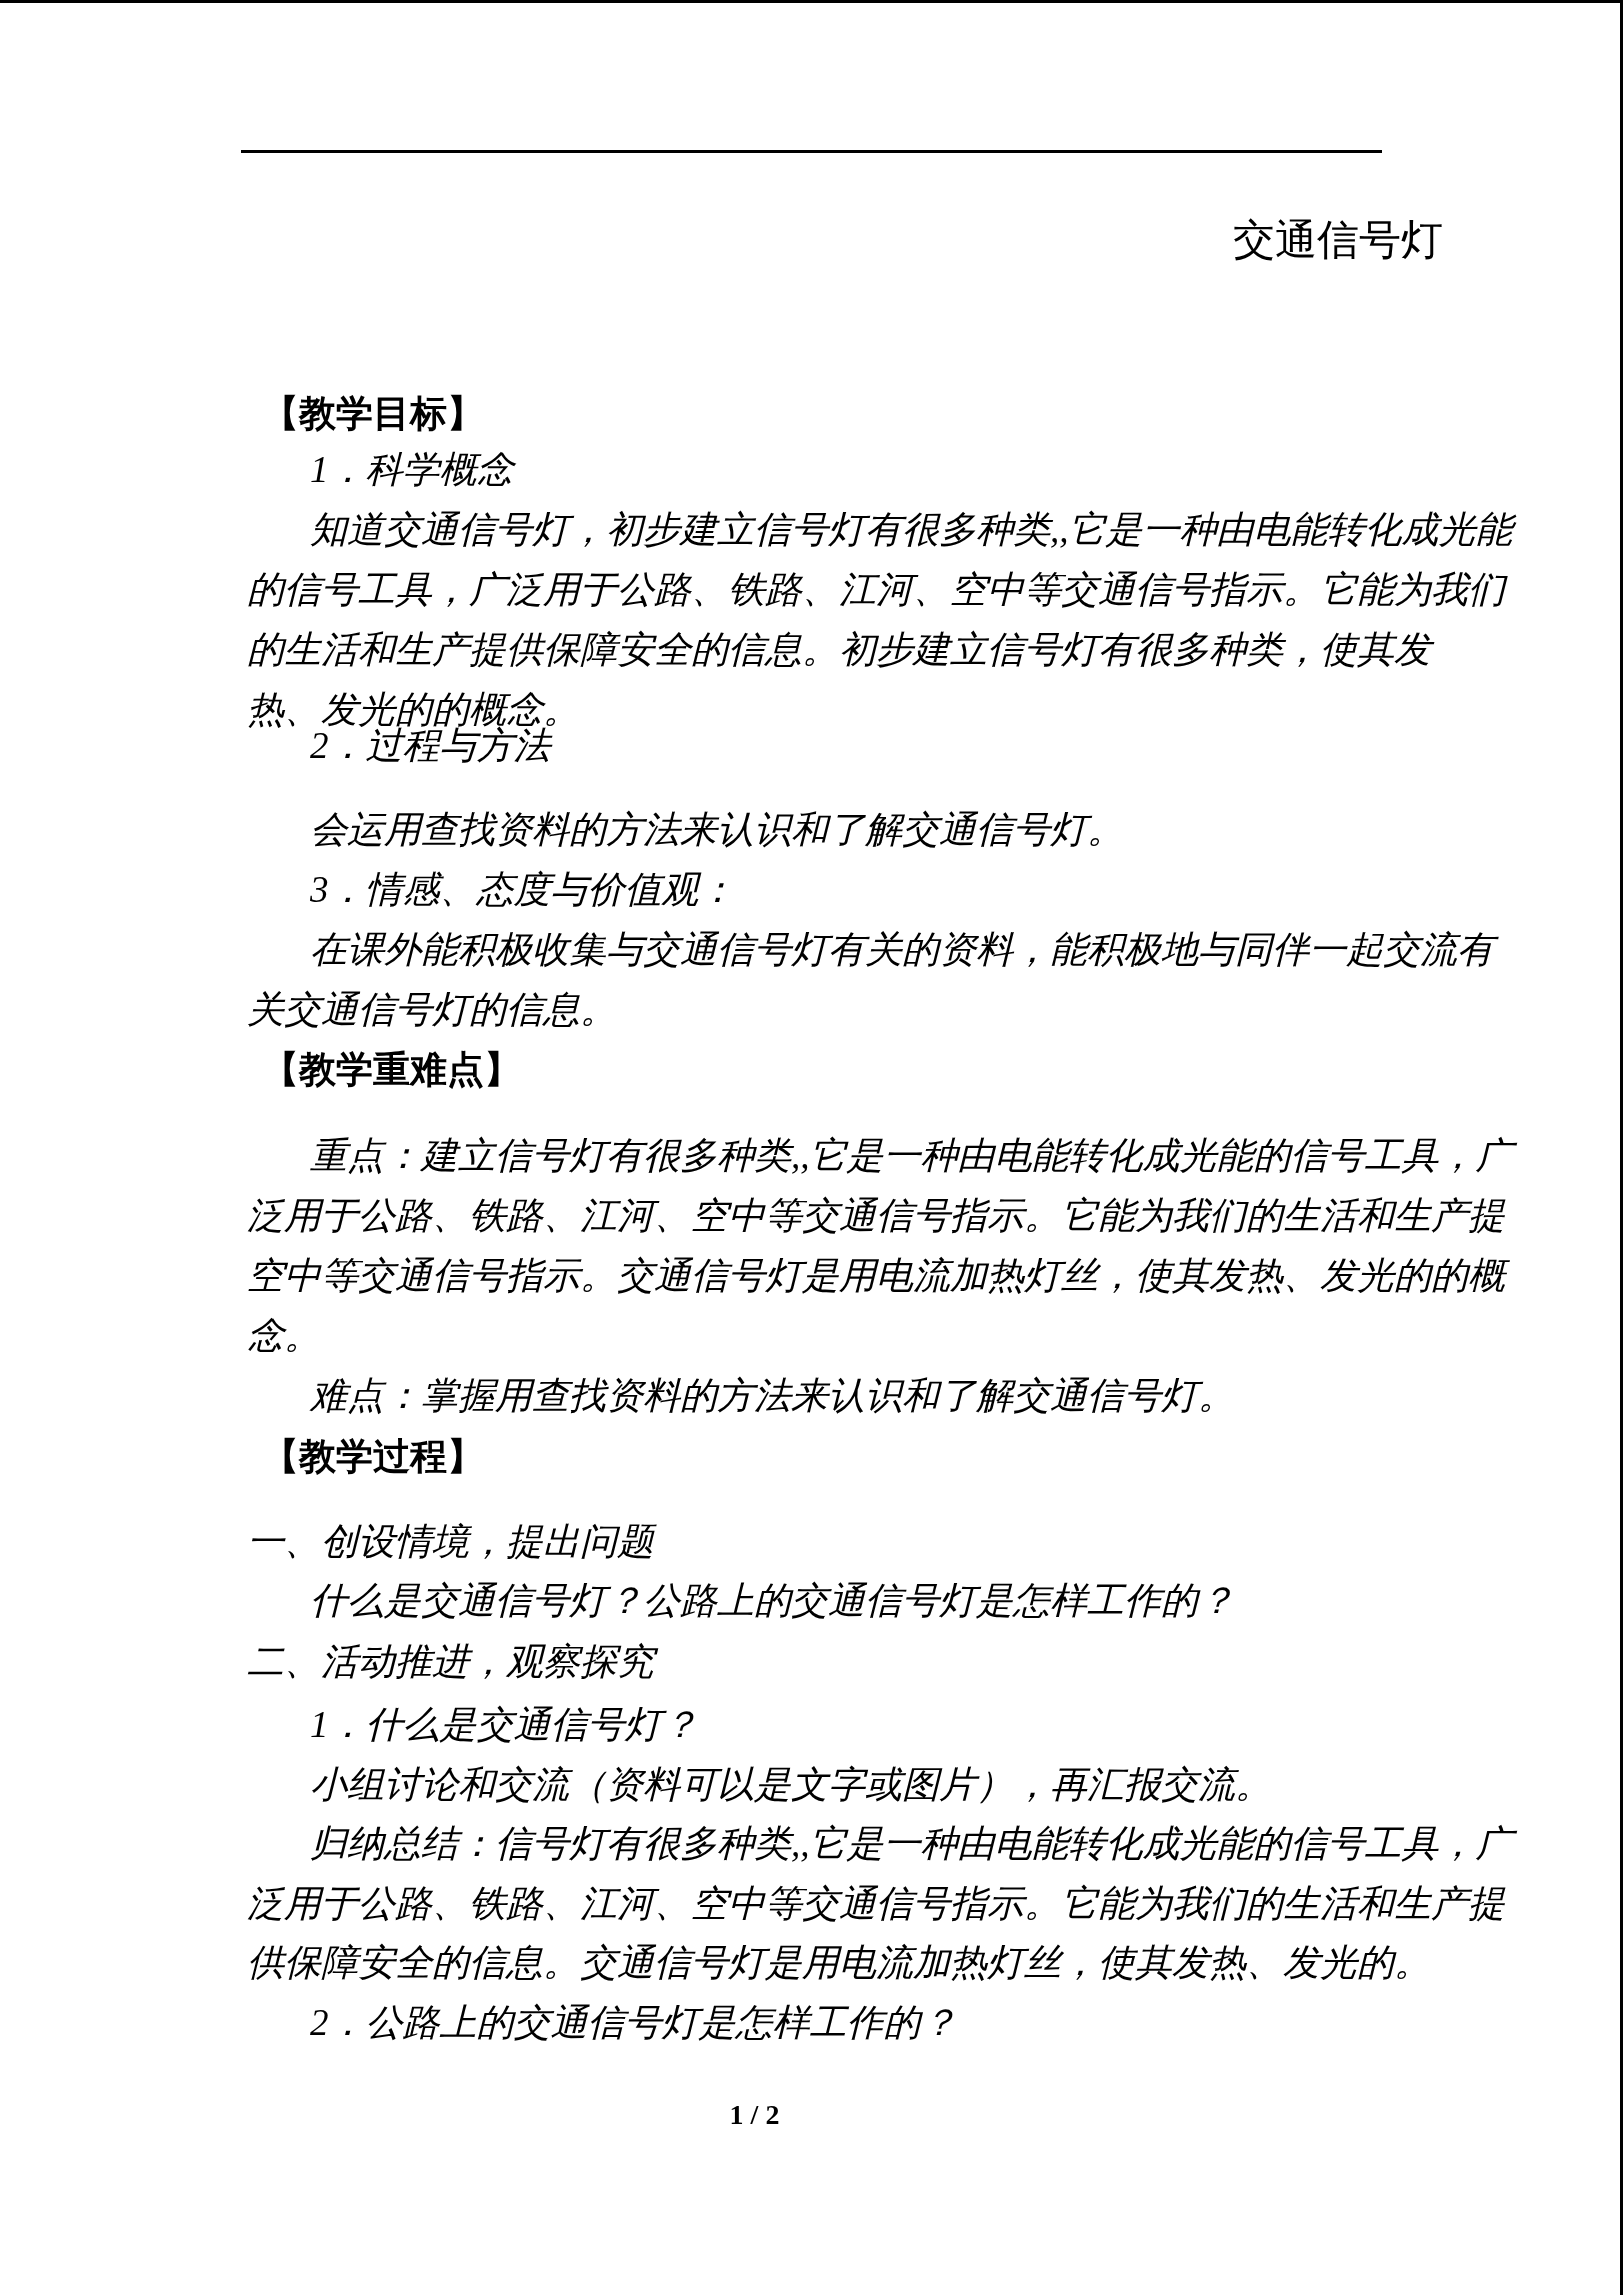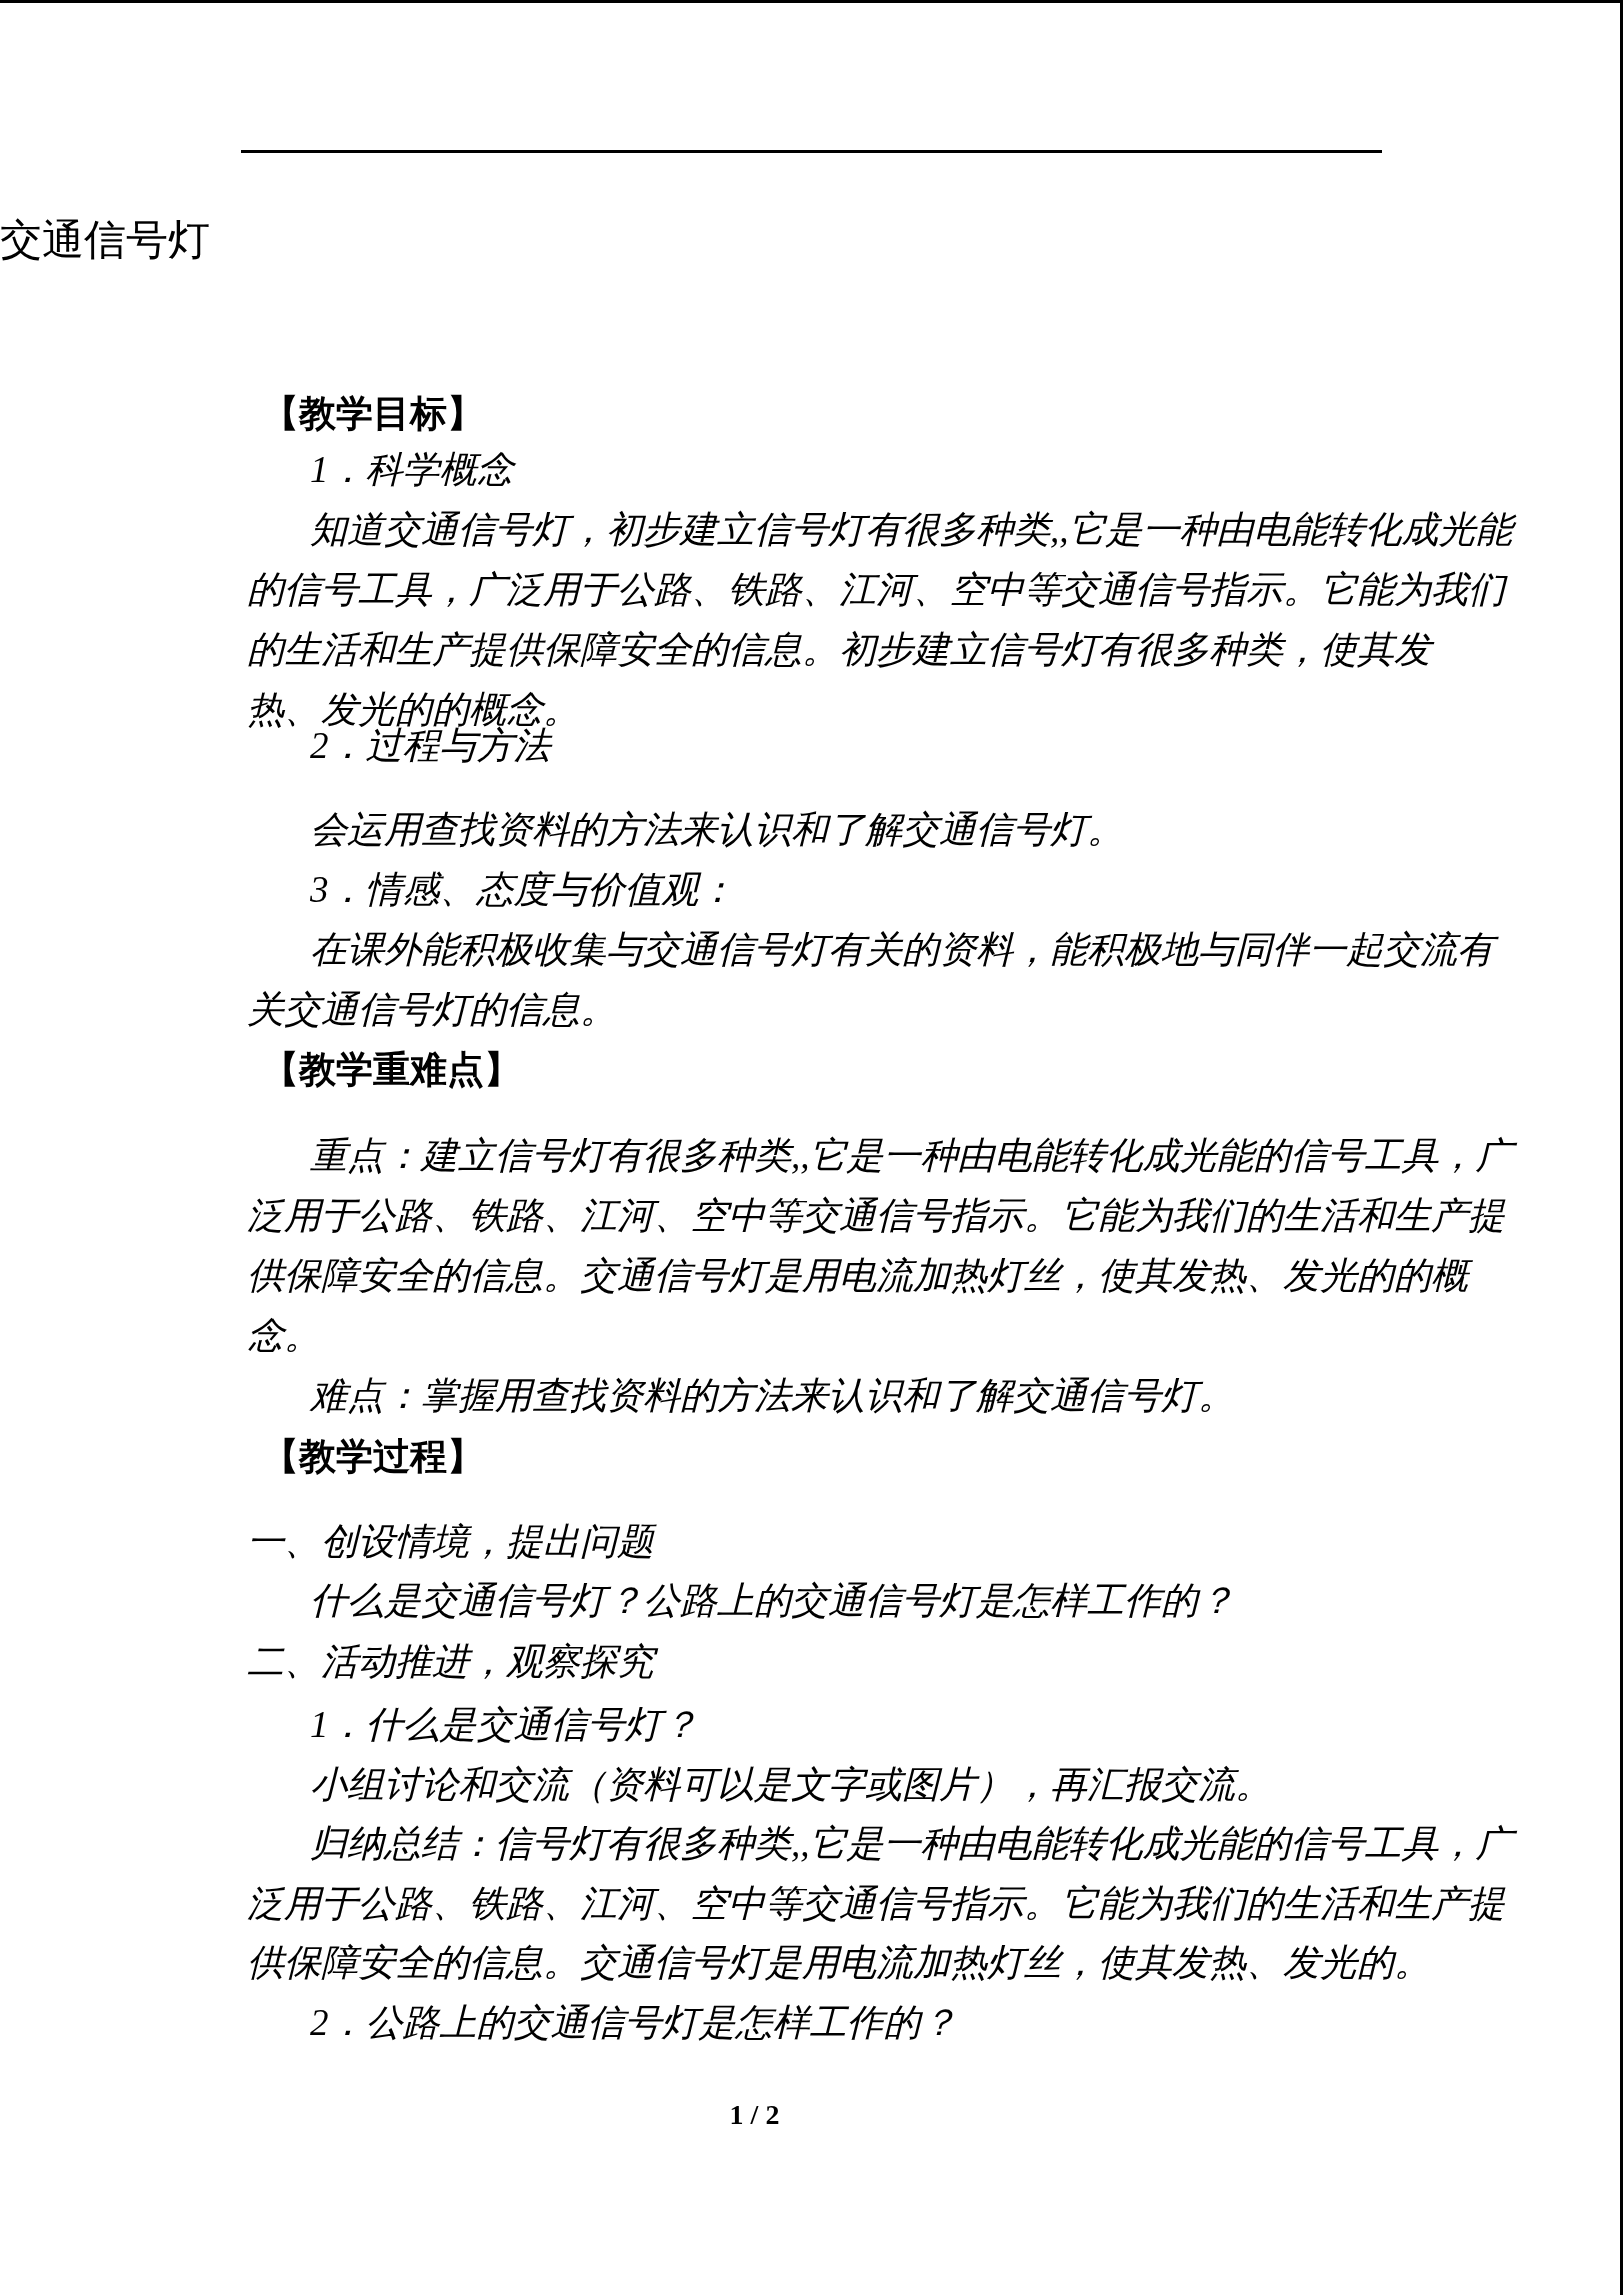--- a/index.html
+++ b/index.html
@@ -1,21 +1,21 @@
 <!DOCTYPE html>
 <html style="font-size:11px"><head>
 <meta charset="utf-8">
 <style>
   html, body { margin: 0; padding: 0; background: #ffffff; }
   body { width: 1623px; height: 2295px; position: relative; overflow: hidden;
          font-family: "Liberation Serif", "DejaVu Serif", serif; color: #000; }
   .page-border-top { position: absolute; left: 0; top: 0; width: 1623px; height: 2.7px; background: #000; }
   .page-border-right { position: absolute; right: 0; top: 0; width: 2.7px; height: 2295px; background: #000; }
   .header-rule { position: absolute; left: 241px; top: 150px; width: 1141px; height: 2.7px; background: #000; }
-  .title { position: absolute; left: 0; width: 1443px; top: 210px; text-align: left;
+  .title { position: absolute; left: 0; width: 1443px; top: 210px; text-align: right;
            font-family: "DejaVu Sans", "Liberation Sans", sans-serif; font-size: 42px; line-height: 60px; white-space: nowrap; }
   .content { position: absolute; left: 247px; top: 0; width: 1145px; }
   .line { position: absolute; left: 0; white-space: nowrap; font-size: 37px; line-height: 60px; height: 60px; font-style: italic; }
   .line.indent { left: 63px; }
   .heading { position: absolute; left: 15px; white-space: nowrap;
              font-family: "DejaVu Sans", "Liberation Sans", sans-serif; font-weight: bold; font-size: 37px; line-height: 60px; text-align: center; }
   .footer-page { position: absolute; left: 0; width: 1509px; top: 2098px; text-align: center;
                  font-family: "Liberation Serif", serif; font-weight: bold; font-size: 28px; line-height: 34px; }
 </style>
 </head>
@@ -37,21 +37,21 @@
   <div class="line" style="top:680px">热、发光的的概念。</div>
   <div class="line indent" style="top:716px">2．过程与方法</div>
   <div class="line indent" style="top:800px">会运用查找资料的方法来认识和了解交通信号灯。</div>
   <div class="line indent" style="top:860px">3．情感、态度与价值观：</div>
   <div class="line indent" style="top:920px">在课外能积极收集与交通信号灯有关的资料，能积极地与同伴一起交流有</div>
   <div class="line" style="top:980px">关交通信号灯的信息。</div>
 
   <div class="heading" style="top:1040px">【教学重难点】</div>
   <div class="line indent" style="top:1126px">重点：建立信号灯有很多种类,,它是一种由电能转化成光能的信号工具，广</div>
   <div class="line" style="top:1186px">泛用于公路、铁路、江河、空中等交通信号指示。它能为我们的生活和生产提</div>
-  <div class="line" style="top:1246px">供保障安全的信息。交通信号灯是用电流加热灯丝，使其发热、发光的的概</div>
+  <div class="line" style="top:1246px">空中等交通信号指示。交通信号灯是用电流加热灯丝，使其发热、发光的的概</div>
   <div class="line" style="top:1306px">念。</div>
   <div class="line indent" style="top:1366px">难点：掌握用查找资料的方法来认识和了解交通信号灯。</div>
 
   <div class="heading" style="top:1427px">【教学过程】</div>
   <div class="line" style="top:1512px">一、创设情境，提出问题</div>
   <div class="line indent" style="top:1571px">什么是交通信号灯？公路上的交通信号灯是怎样工作的？</div>
   <div class="line" style="top:1632px">二、活动推进，观察探究</div>
   <div class="line indent" style="top:1695px">1．什么是交通信号灯？</div>
   <div class="line indent" style="top:1755px">小组讨论和交流（资料可以是文字或图片），再汇报交流。</div>
   <div class="line indent" style="top:1814px">归纳总结：信号灯有很多种类,,它是一种由电能转化成光能的信号工具，广</div>

